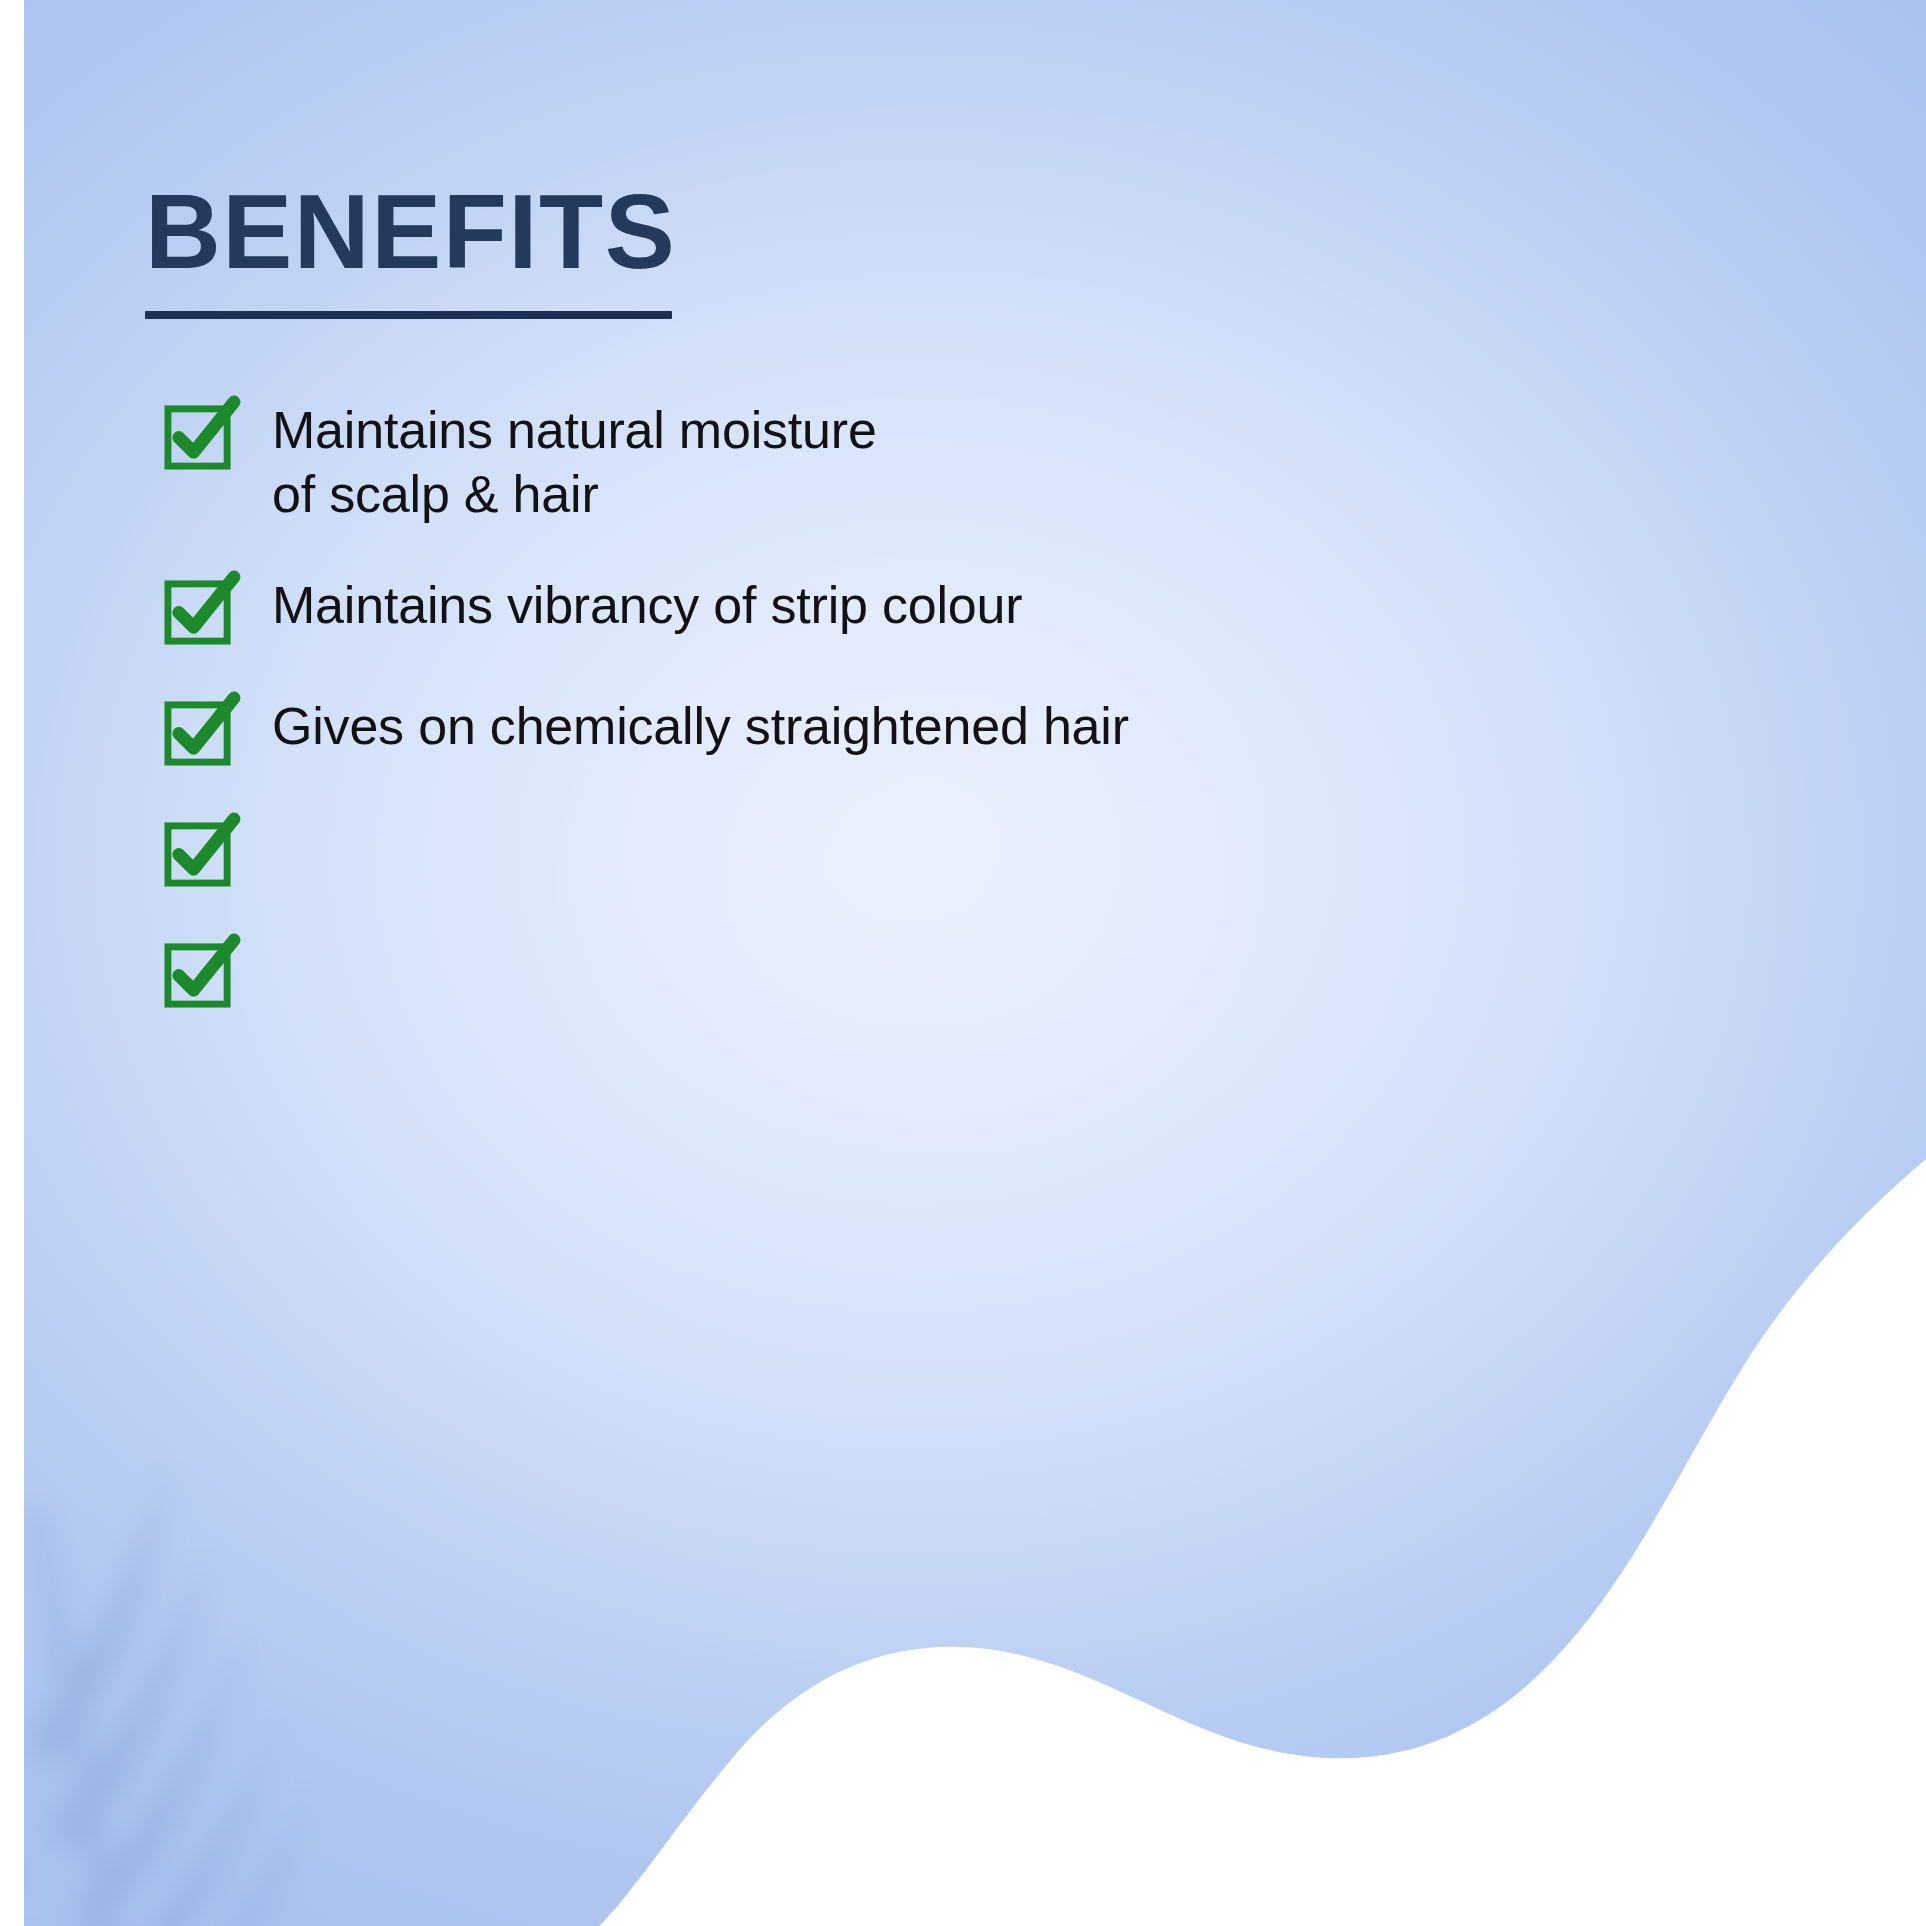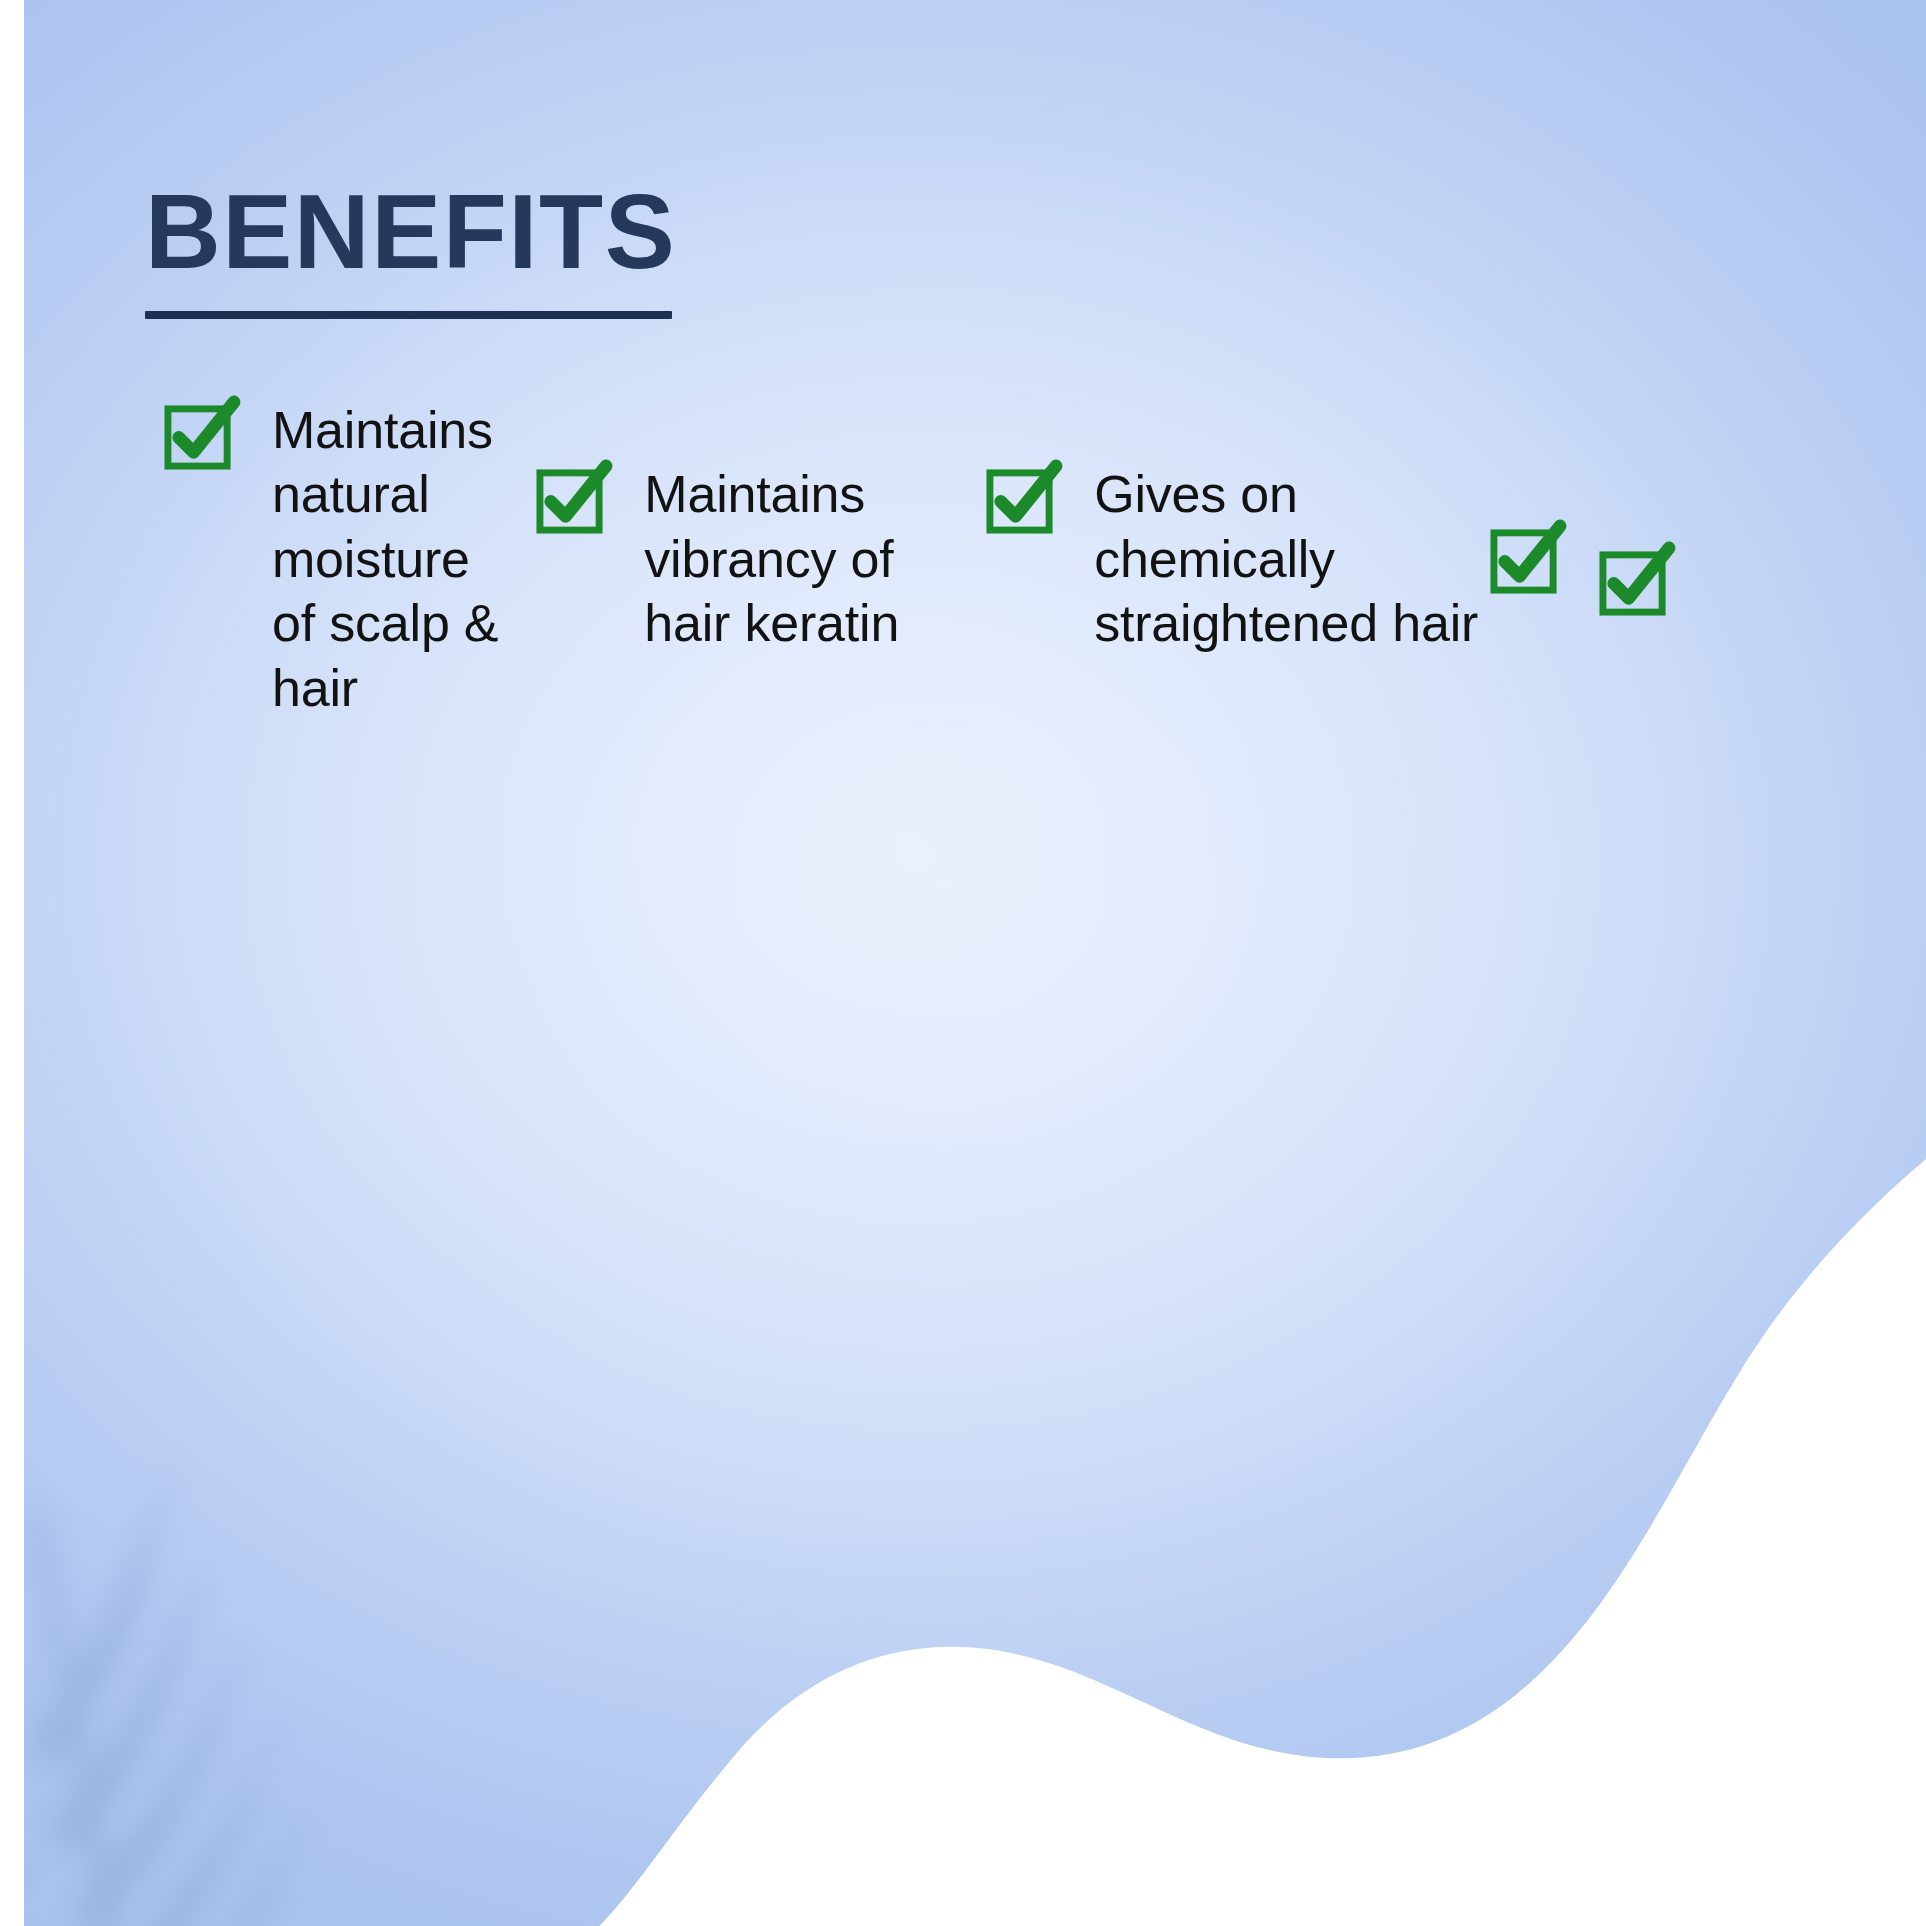--- a/index.html
+++ b/index.html
@@ -119,22 +119,21 @@
     background: #1d2f52;
     border-radius: 1px;
   }
 
   .benefits-list {
     position: absolute;
     left: 139px;
     top: 396px;
     width: 1544px;
     display: flex;
-    flex-direction: row;
-    align-items: center;
+    flex-direction: column;
   }
 
   .benefit-row {
     display: flex;
     align-items: flex-start;
     margin-bottom: 44px;
   }
   .benefit-row:last-child { margin-bottom: 0; }
 
   .check-icon {
@@ -267,21 +266,21 @@
 of scalp &amp; hair</span>
       </div>
 
       <div class="benefit-row">
         <span class="check-icon">
           <svg viewBox="0 0 74 74" width="73" height="73" xmlns="http://www.w3.org/2000/svg">
             <rect x="5" y="9" width="60" height="58" fill="none" stroke="#1c8a2b" stroke-width="7"></rect>
             <path d="M16,38 L31,53 L72,2" fill="none" stroke="#1c8a2b" stroke-width="13" stroke-linecap="round" stroke-linejoin="round"></path>
           </svg>
         </span>
-        <span class="benefit-text">Maintains vibrancy of hair keratin</span>
+        <span class="benefit-text">Maintains vibrancy of strip colour</span>
       </div>
 
       <div class="benefit-row">
         <span class="check-icon">
           <svg viewBox="0 0 74 74" width="73" height="73" xmlns="http://www.w3.org/2000/svg">
             <rect x="5" y="9" width="60" height="58" fill="none" stroke="#1c8a2b" stroke-width="7"></rect>
             <path d="M16,38 L31,53 L72,2" fill="none" stroke="#1c8a2b" stroke-width="13" stroke-linecap="round" stroke-linejoin="round"></path>
           </svg>
         </span>
         <span class="benefit-text">Gives on chemically straightened hair</span>

